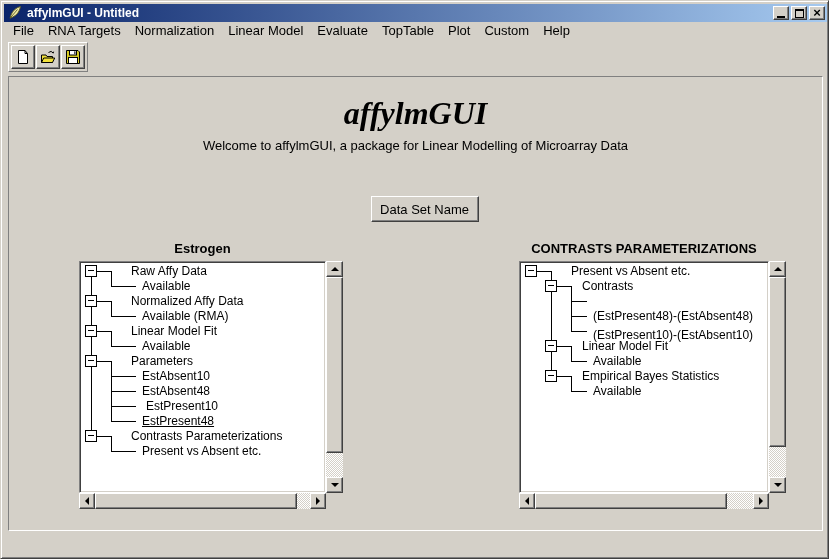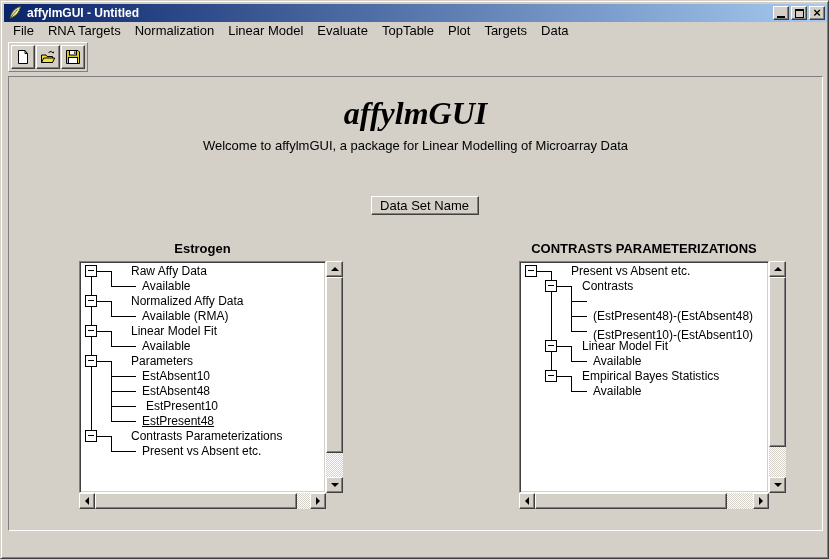--- a/index.html
+++ b/index.html
@@ -51,21 +51,21 @@
     border: 1px solid; border-color: #808080 #ffffff #ffffff #808080;
     background: #d4d0c8;
   }
   .app-title {
     position: absolute; left: 0; right: 0; top: 18px; text-align: center;
     font-family: "Liberation Serif", serif; font-weight: bold; font-style: italic;
     font-size: 32px; color: #000;
   }
   .welcome { position: absolute; left: 0; right: 0; top: 61px; text-align: center; font-size: 13px; color: #000; }
   .dataset-btn {
-    position: absolute; top: 119px; left: calc(50% - 45px); width: 108px; height: 19px;
+    position: absolute; top: 119px; left: calc(50% - 45px); width: 108px; height: 26px;
     background: #d4d0c8; font-size: 13px; color: #000;
     border: 1px solid; border-color: #ffffff #404040 #404040 #ffffff;
     box-shadow: inset -1px -1px 0 #808080, inset 1px 1px 0 #d4d0c8;
   }
   
   .panel { position: absolute; top: 160px; }
   .panel-left { left: 70px; width: 300px; }
   .panel-right { left: 510px; width: 267px; }
   .panel-heading { height: 24px; line-height: 24px; text-align: center; font-weight: bold; font-size: 13px; color: #000; }
   .panel-left .panel-heading { width: 247px; }
@@ -133,22 +133,22 @@
   </div>
 
   <div class="menubar">
       <div class="menu-item">File</div>
       <div class="menu-item">RNA Targets</div>
       <div class="menu-item">Normalization</div>
       <div class="menu-item">Linear Model</div>
       <div class="menu-item">Evaluate</div>
       <div class="menu-item">TopTable</div>
       <div class="menu-item">Plot</div>
-      <div class="menu-item">Targets</div>
-      <div class="menu-item">Data</div>
+      <div class="menu-item">Custom</div>
+      <div class="menu-item">Help</div>
     </div>
 
   <div class="toolbar">
     <button class="tool-btn">
       <svg width="16" height="16" viewBox="0 0 16 16">
         <path d="M3.5 1.5 h6.5 l2.5 3 v10 h-9 z" fill="#ffffff" stroke="#000000"></path>
         <path d="M10 1.5 v3 h2.5" fill="none" stroke="#000000"></path>
       </svg>
     </button>
     <button class="tool-btn">

